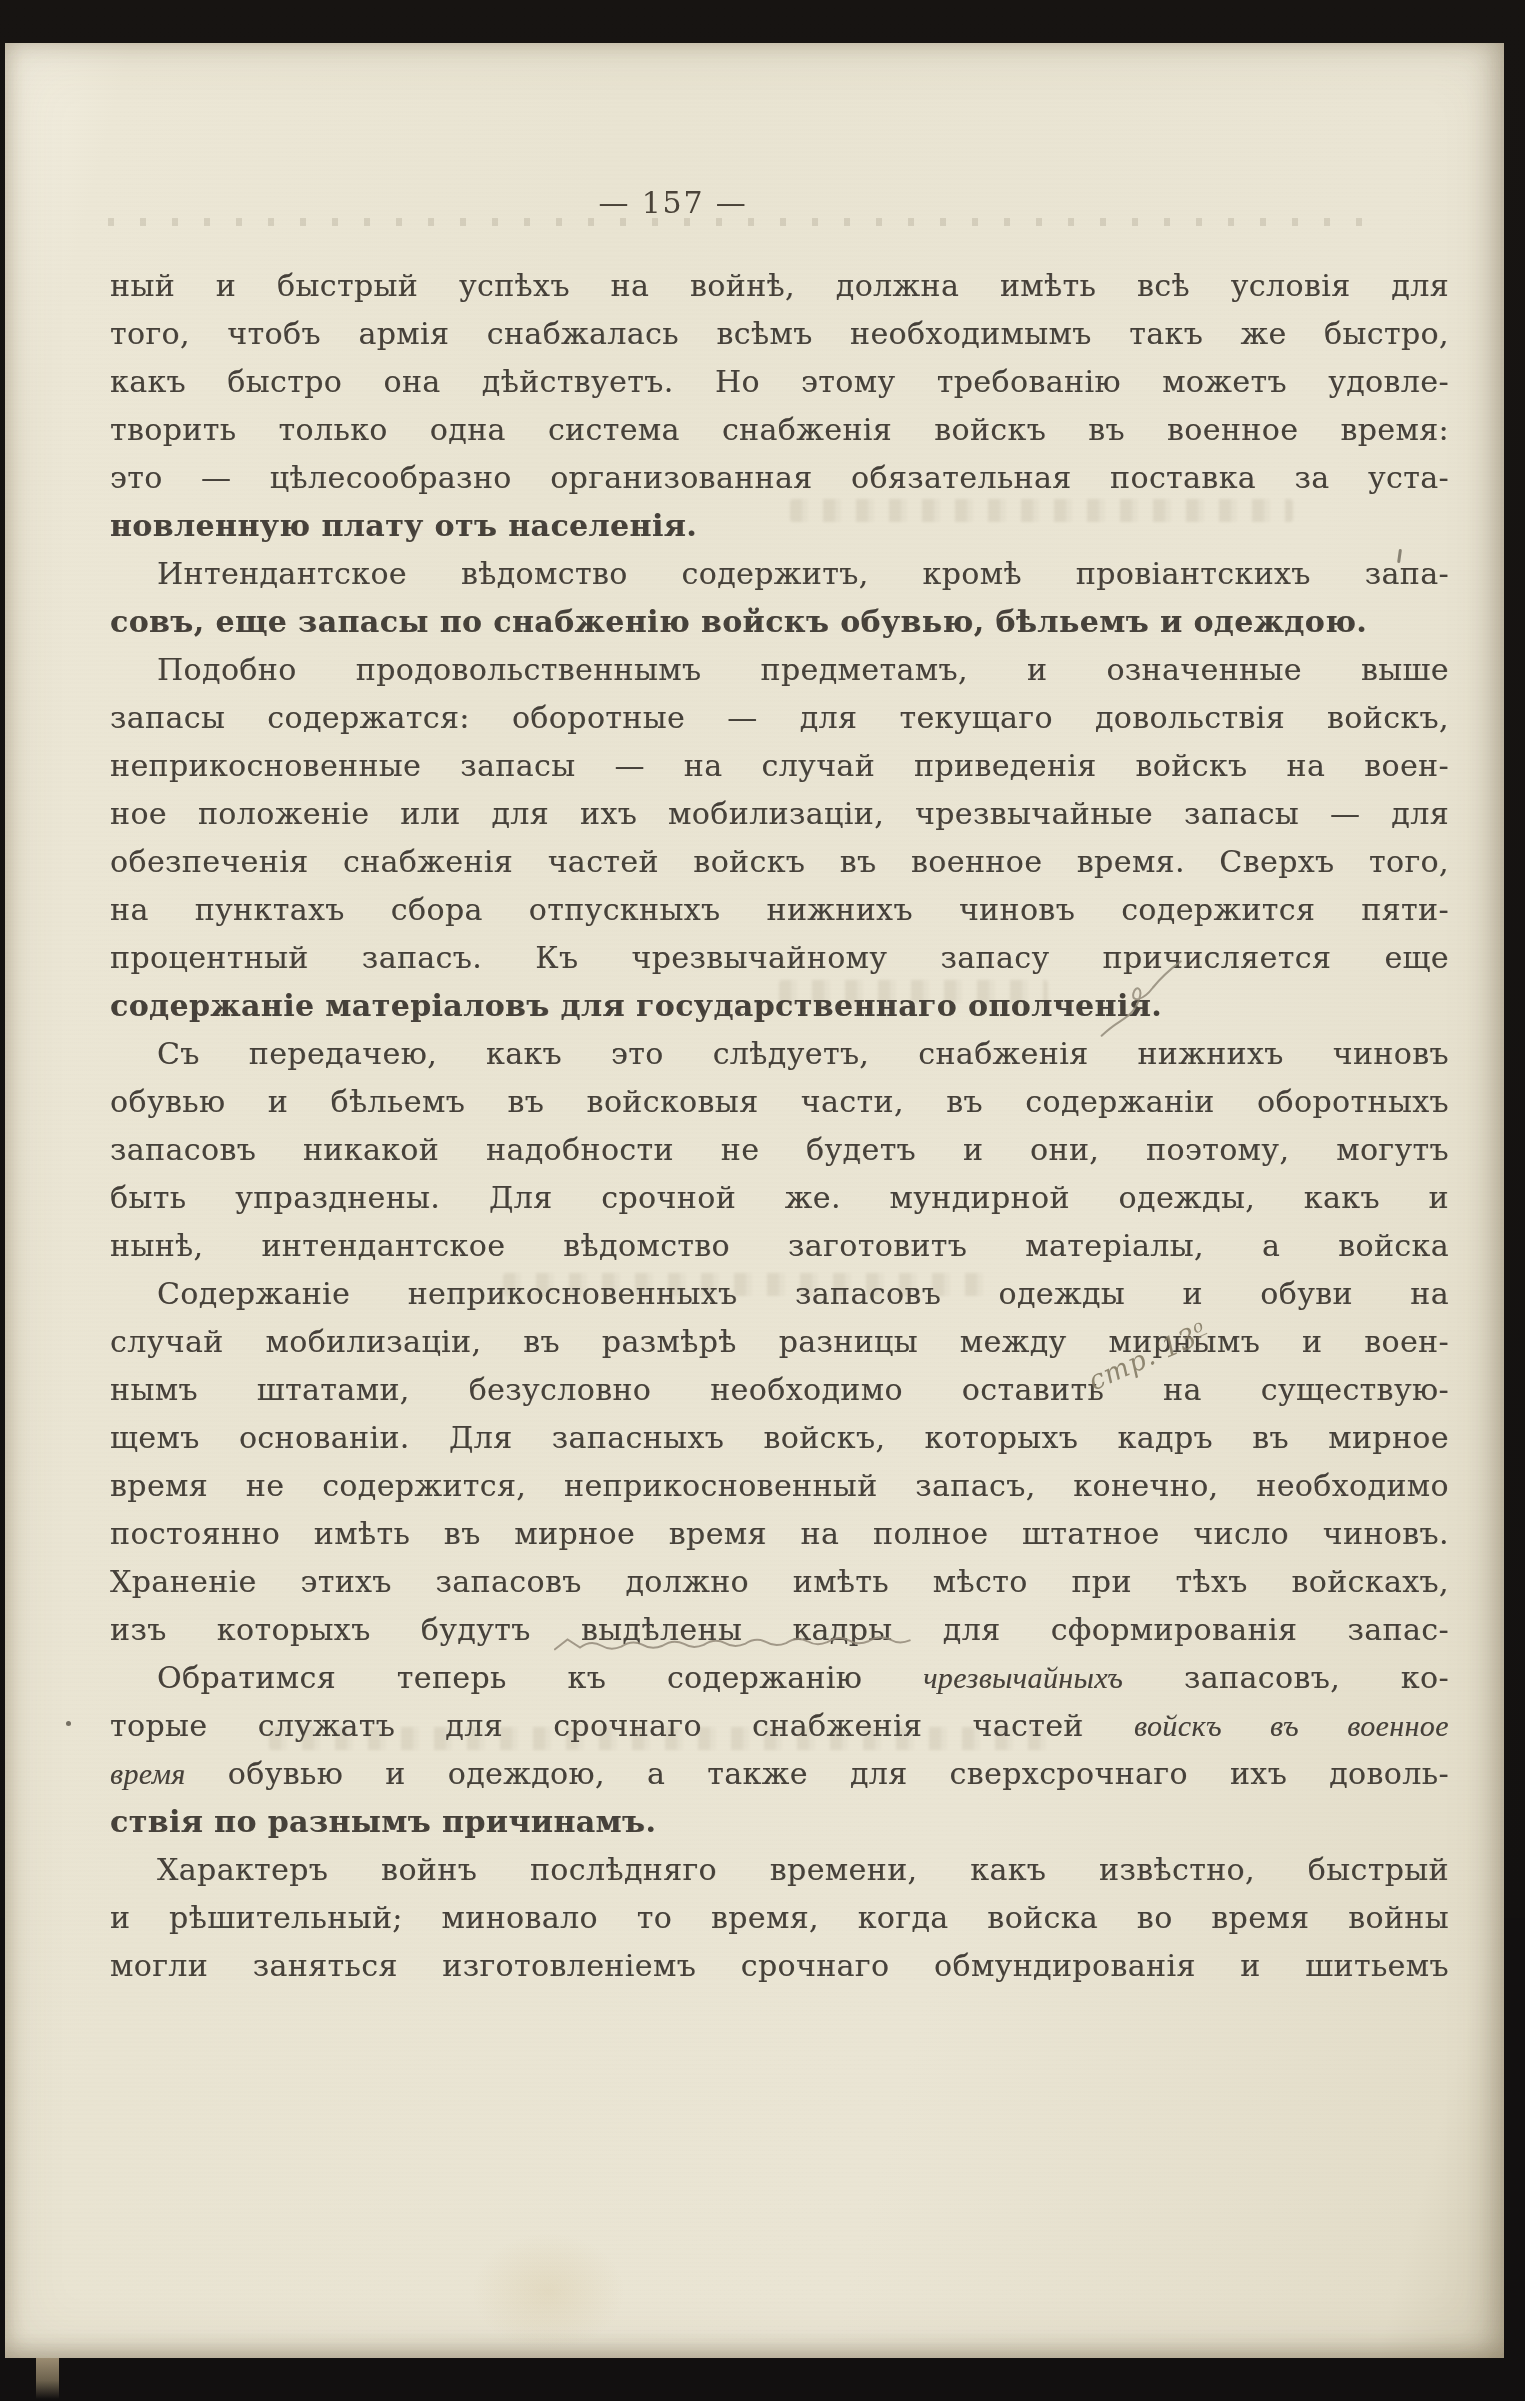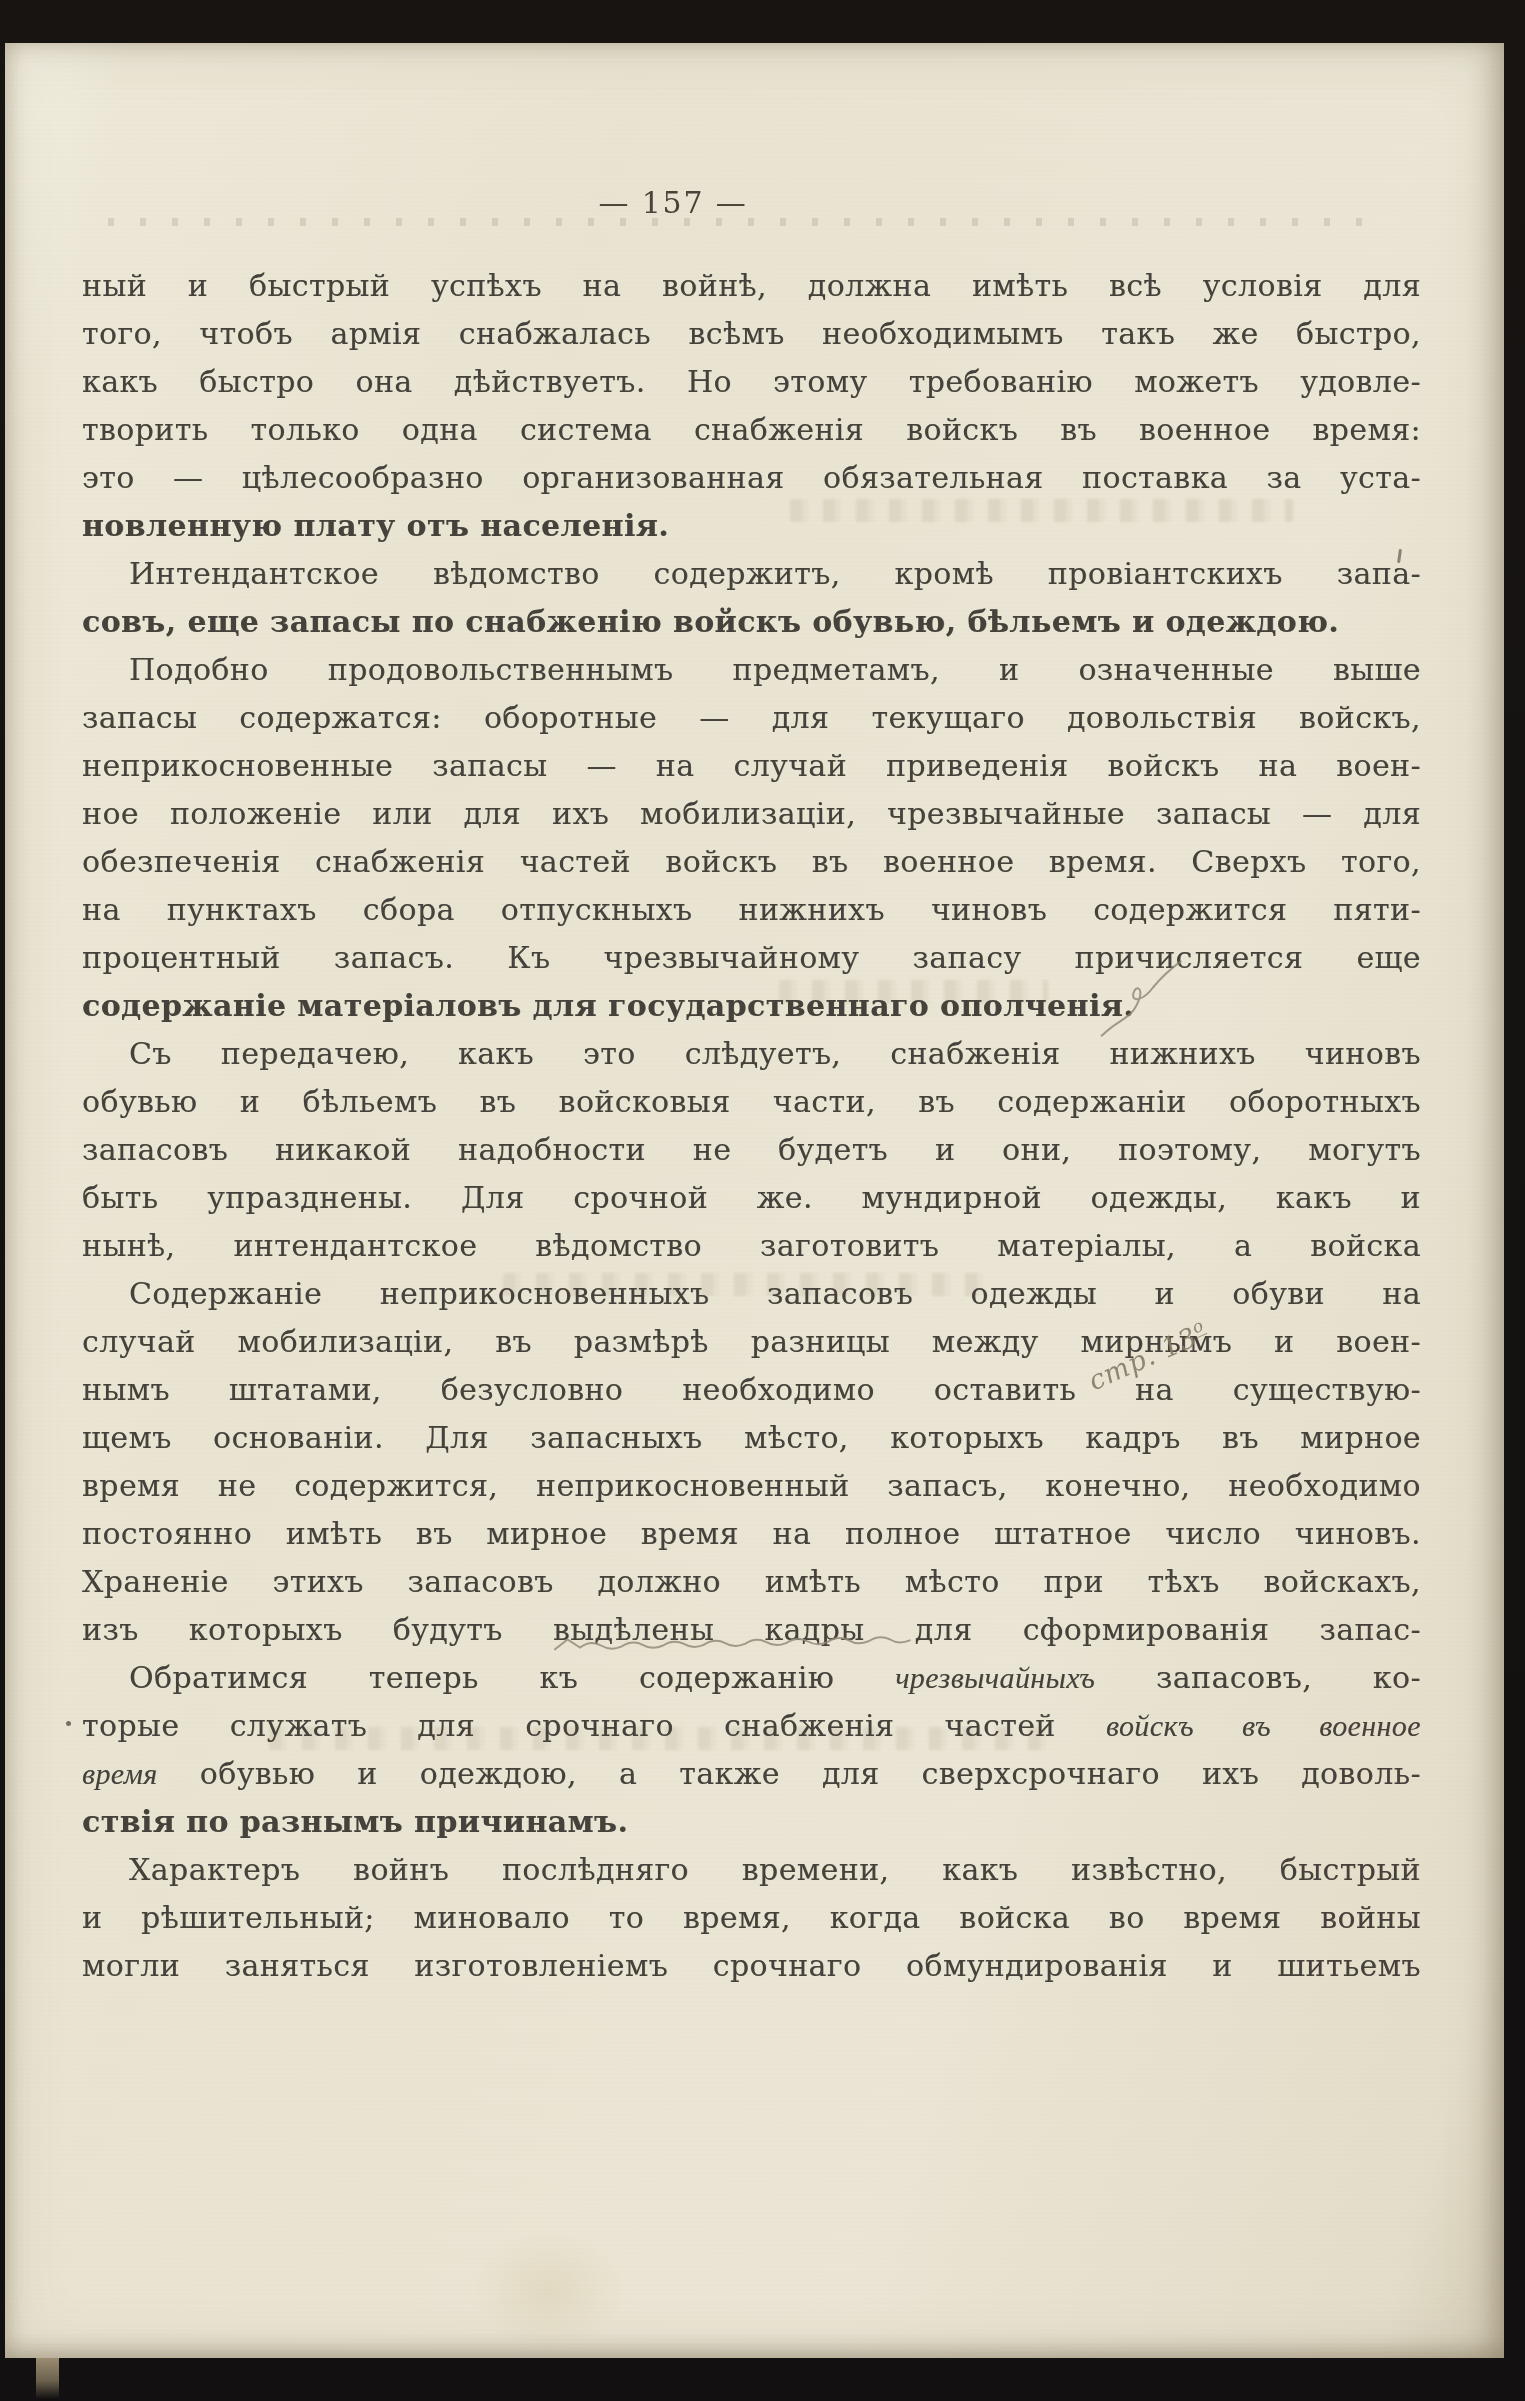--- a/index.html
+++ b/index.html
@@ -18,21 +18,21 @@
     background:radial-gradient(closest-side,rgba(170,135,60,.12),rgba(170,135,60,0));}
   .stack-edge{position:absolute;left:36px;top:2358px;width:23px;height:41px;
     background:linear-gradient(180deg,#b3a283 0%,#7c7058 55%,rgba(60,52,40,0) 100%);opacity:.85;}
   .page-number{position:absolute;left:94px;top:181px;width:1158px;height:43px;
     text-align:center;font-family:"DejaVu Serif",serif;font-size:30px;line-height:43px;
     color:#4a4339;letter-spacing:1.8px;}
   .bleed{position:absolute;filter:blur(1.8px);opacity:.32;border-radius:3.6px;pointer-events:none;
     background:repeating-linear-gradient(90deg,rgba(122,109,84,.38) 0 11.7px,rgba(122,109,84,.14) 11.7px 18px,transparent 18px 33px);}
   .bleed-row{position:absolute;left:108px;top:218px;width:1274px;height:8px;opacity:.38;filter:blur(0.5px);
     background:repeating-linear-gradient(90deg,rgba(110,98,76,.45) 0 6.3px,transparent 6.3px 32px);pointer-events:none;}
-  #text-block{position:absolute;left:82px;top:262px;width:1339px;
+  #text-block{position:absolute;left:110px;top:262px;width:1339px;
     font-family:"DejaVu Serif","Liberation Serif",serif;font-size:30px;color:#46413a;
     text-shadow:0.3px 0.3px 0 rgba(62,57,51,.30);letter-spacing:0.4px;}
   .text-line{height:48px;line-height:48px;text-align:justify;text-align-last:justify;white-space:normal;}
   .text-line.para-end{text-align-last:left;font-weight:bold;}
   .text-line.indent{text-indent:47px;}
   .it{font-style:italic;font-family:Liberation Serif, serif;}
   .pencil-note{position:absolute;left:1084px;top:1339px;transform:rotate(-24deg);
     font-family:"DejaVu Serif",serif;font-style:italic;font-size:27px;color:#857c66;
     letter-spacing:0.9px;white-space:nowrap;opacity:.9;}
   .pencil-note sup{font-size:17px;vertical-align:10.8px;border-bottom:1.8px solid rgba(133,124,102,.8);}
@@ -78,21 +78,21 @@
       <div class="text-line"><span>процентный запасъ. Къ чрезвычайному запасу причисляется еще</span></div>
       <div class="text-line para-end"><span>содержаніе матеріаловъ для государственнаго ополченія.</span></div>
       <div class="text-line indent"><span>Съ передачею, какъ это слѣдуетъ, снабженія нижнихъ чиновъ</span></div>
       <div class="text-line"><span>обувью и бѣльемъ въ войсковыя части, въ содержаніи оборотныхъ</span></div>
       <div class="text-line"><span>запасовъ никакой надобности не будетъ и они, поэтому, могутъ</span></div>
       <div class="text-line"><span>быть упразднены. Для срочной же. мундирной одежды, какъ и</span></div>
       <div class="text-line"><span>нынѣ, интендантское вѣдомство заготовитъ матеріалы, а войска</span></div>
       <div class="text-line indent"><span>Содержаніе неприкосновенныхъ запасовъ одежды и обуви на</span></div>
       <div class="text-line"><span>случай мобилизаціи, въ размѣрѣ разницы между мирнымъ и воен-</span></div>
       <div class="text-line"><span>нымъ штатами, безусловно необходимо оставить на существую-</span></div>
-      <div class="text-line"><span>щемъ основаніи. Для запасныхъ мѣсто, которыхъ кадръ въ мирное</span></div>
+      <div class="text-line"><span>щемъ основаніи. Для запасныхъ войскъ, которыхъ кадръ въ мирное</span></div>
       <div class="text-line"><span>время не содержится, неприкосновенный запасъ, конечно, необходимо</span></div>
       <div class="text-line"><span>постоянно имѣть въ мирное время на полное штатное число чиновъ.</span></div>
       <div class="text-line"><span>Храненіе этихъ запасовъ должно имѣть мѣсто при тѣхъ войскахъ,</span></div>
       <div class="text-line"><span>изъ которыхъ будутъ выдѣлены кадры для сформированія запас-</span></div>
       <div class="text-line indent"><span>Обратимся теперь къ содержанію </span><span class="it">чрезвычайныхъ</span><span> запасовъ, ко-</span></div>
       <div class="text-line"><span>торые служатъ для срочнаго снабженія частей </span><span class="it">войскъ въ военное</span></div>
       <div class="text-line"><span class="it">время</span><span> обувью и одеждою, а также для сверхсрочнаго ихъ доволь-</span></div>
       <div class="text-line para-end"><span>ствія по разнымъ причинамъ.</span></div>
       <div class="text-line indent"><span>Характеръ войнъ послѣдняго времени, какъ извѣстно, быстрый</span></div>
       <div class="text-line"><span>и рѣшительный; миновало то время, когда войска во время войны</span></div>

